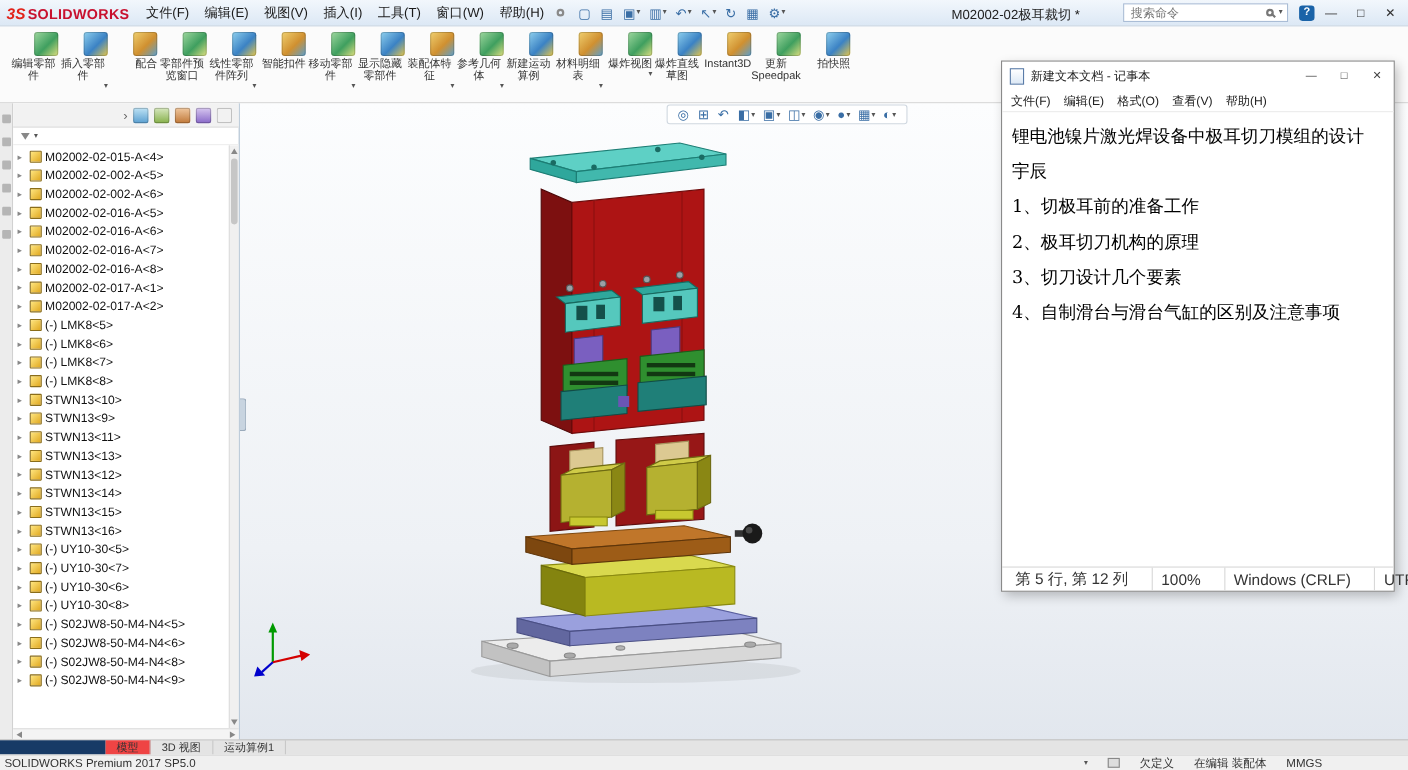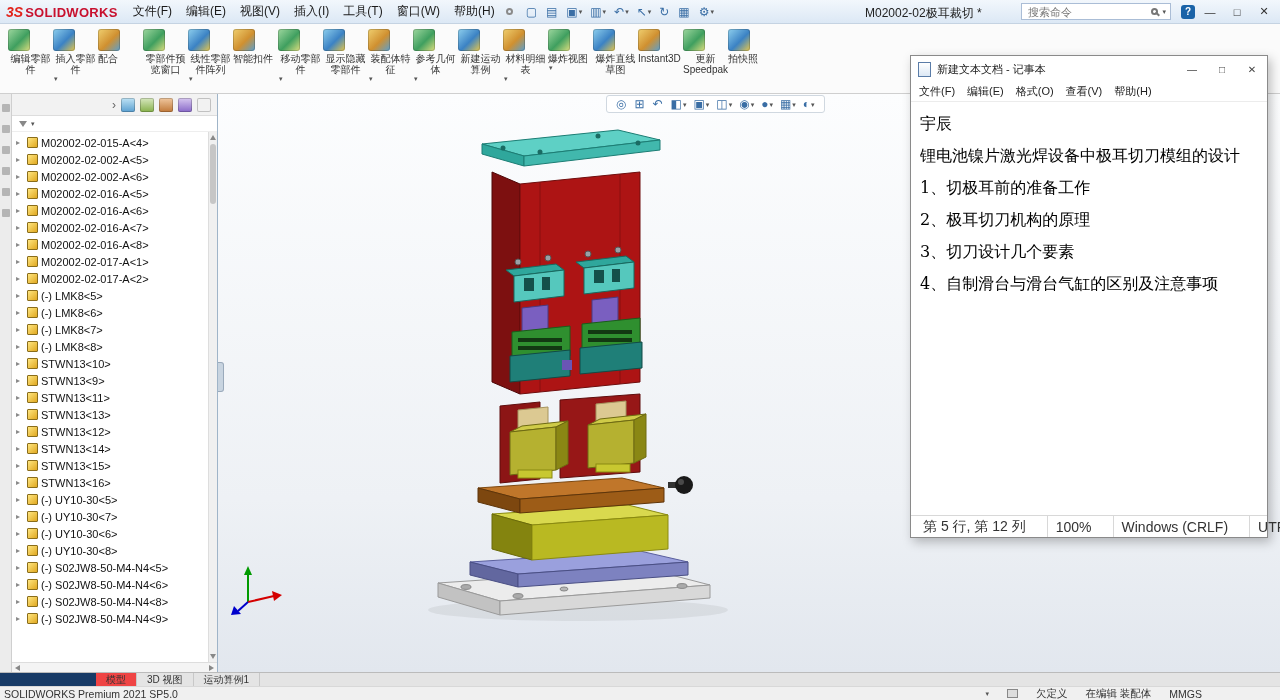--- a/index.html
+++ b/index.html
@@ -27,21 +27,21 @@
   .magnifier{width:7px;height:7px;border:2px solid #777;border-radius:50%;position:relative;flex:0 0 auto;margin-right:3px;}
   .magnifier::after{content:"";position:absolute;width:5px;height:2px;background:#777;transform:rotate(45deg);right:-4px;bottom:-2px;}
   .window-controls{display:flex;align-items:center;margin:0 4px 0 10px;gap:3px;}
   .help-badge{width:14px;height:14px;border-radius:3px;background:#1a63a8;color:#fff;font-size:10px;
     display:flex;align-items:center;justify-content:center;font-weight:bold;}
   .wc-btn{width:24px;text-align:center;font-size:11px;color:#333;padding:2px 0;}
 
   
   .ribbon{height:70px;flex:0 0 auto;background:#fbfbfb;border-bottom:1px solid #cfcfcf;
     display:flex;align-items:flex-start;padding:3px 0 0 8px;}
-  .ribbon-btn{width:45px;display:flex;flex-direction:column;align-items:flex-start;text-align:center;padding-top:2px;}
+  .ribbon-btn{width:45px;display:flex;flex-direction:column;align-items:flex-end;text-align:center;padding-top:2px;}
   .ribbon-icon{width:22px;height:22px;border-radius:3px;margin-bottom:2px;
     background:linear-gradient(135deg,#8fd0ee,#3b82c4 55%,#e8c84a);box-shadow:inset 0 0 0 1px rgba(0,0,0,.18);}
   div.ribbon-btn:nth-of-type(3n) .ribbon-icon{background:linear-gradient(135deg,#f0d070,#d09030 55%,#5aa0d0);}
   div.ribbon-btn:nth-of-type(3n+1) .ribbon-icon{background:linear-gradient(135deg,#9fd89f,#3f9f5f 55%,#e0e080);}
   .ribbon-label{font-size:10px;line-height:11px;color:#333;}
   .ribbon-btn .caret{height:7px;}
 
   
   .tabrow{height:18px;flex:0 0 auto;background:#d6d6d6;display:flex;align-items:flex-end;
     padding-left:3px;border-bottom:1px solid #a8a8a8;}
@@ -715,22 +715,22 @@
     <div class="np-menubar">
 
     <span class="np-menu">文件(F)</span>
         <span class="np-menu">编辑(E)</span>
         <span class="np-menu">格式(O)</span>
         <span class="np-menu">查看(V)</span>
         <span class="np-menu">帮助(H)</span>
       </div>
     <div class="np-body">
 
-    <div class="np-line">宇辰</div>
-        <div class="np-line">锂电池镍片激光焊设备中极耳切刀模组的设计</div>
+    <div class="np-line">锂电池镍片激光焊设备中极耳切刀模组的设计</div>
+        <div class="np-line">宇辰</div>
         <div class="np-line">1、切极耳前的准备工作</div>
         <div class="np-line">2、极耳切刀机构的原理</div>
         <div class="np-line">3、切刀设计几个要素</div>
         <div class="np-line">4、自制滑台与滑台气缸的区别及注意事项</div>
       </div>
     <div class="np-status">
       <span class="np-cell pos">第 5 行, 第 12 列</span>
       <span class="np-cell">100%</span>
       <span class="np-cell">Windows (CRLF)</span>
       <span class="np-cell">UTF-8</span>
@@ -741,21 +741,21 @@
     <div class="tab-scroll-block"></div>
     <div style="display:flex;align-items:stretch;">
 
     <span class="btab active">模型</span>
         <span class="btab">3D 视图</span>
         <span class="btab">运动算例1</span>
       </div>
   </div>
 
   <div class="statusbar">
-    <span class="sb-left">SOLIDWORKS Premium 2021 SP5.0</span>
+    <span class="sb-left">SOLIDWORKS Premium 2017 SP5.0</span>
     <div class="sb-right">
 
       <span class="caret">▾</span>
       <span class="sb-icon"></span>
     <span class="sb-item">欠定义</span>
         <span class="sb-item">在编辑 装配体</span>
         <span class="sb-item">MMGS</span>
       </div>
   </div>
 

